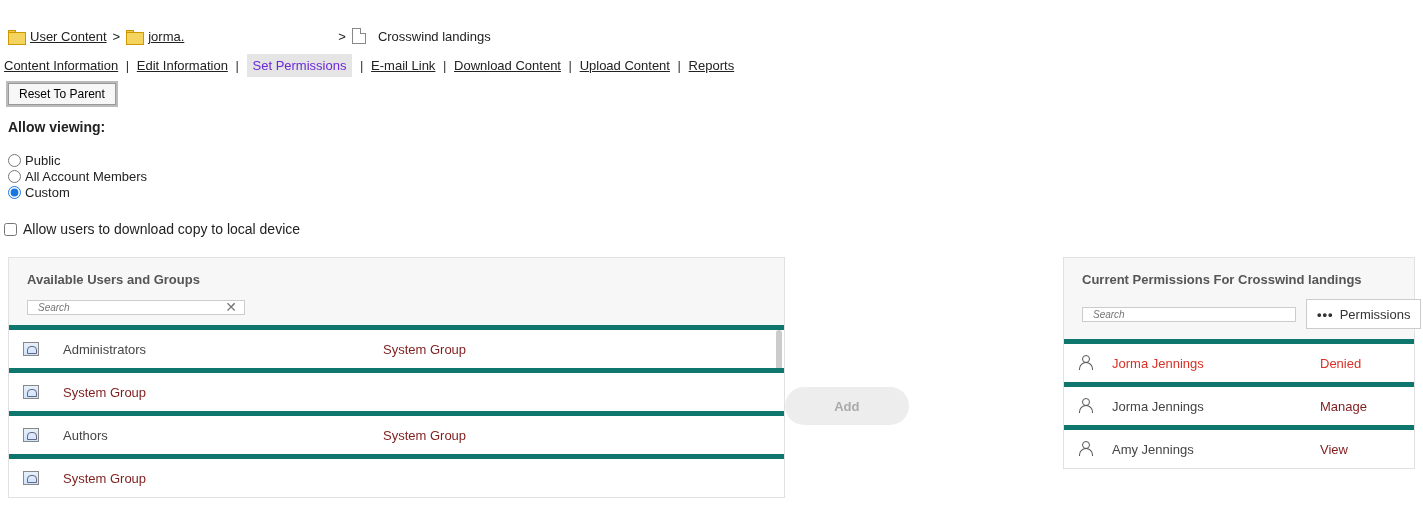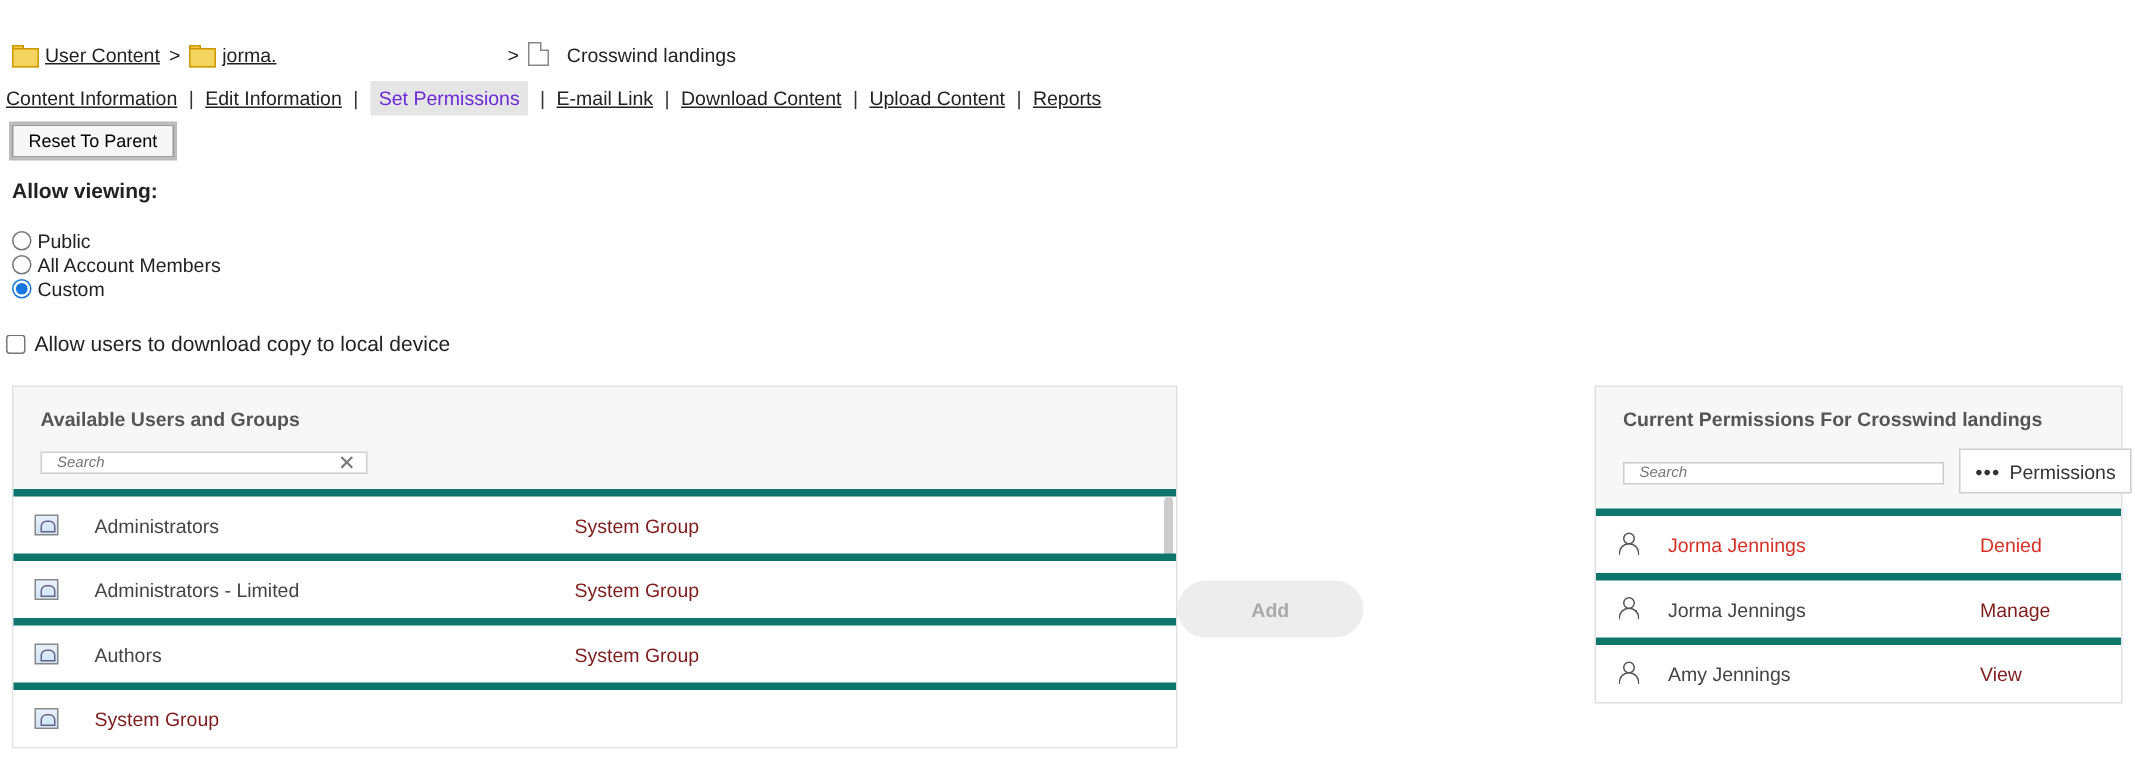--- a/index.html
+++ b/index.html
@@ -31,21 +31,21 @@
     .allow-title { font-weight: bold; margin-bottom: 18px; font-size: 14px;}
     .radio-row { display:flex; align-items:center; gap:4px; font-size:13px; margin:1px 0;}
     .radio-row input[type=radio]{ accent-color:#1677e0; margin:0;}
     
     .dl-row { padding: 10px 4px 20px 4px; display:flex; align-items:center; gap:6px; font-size:14px;}
     
     
     .panels { display:flex; align-items:flex-start; gap: 0; padding: 0 8px; }
     .panel { background:#f7f7f7; border:1px solid #e1e1e1; }
     .panel-left { width: 782px; }
-    .panel-middle { width: 280px; padding-top: 130px; display:flex; flex-direction:column; align-items:flex-start; gap:24px; background:transparent; border:none;}
+    .panel-middle { width: 280px; padding-top: 130px; display:flex; flex-direction:row; align-items:center; gap:24px; background:transparent; border:none;}
     .panel-right { width: 352px; margin-left: 0;}
     
     .panel-header { padding: 14px 18px 12px 18px; font-weight: bold; color:#555; font-size: 13px;}
     
     .search-bar { margin: 0 18px 10px 18px; display:flex; align-items:center; gap:10px;}
     .search-input-wrap { position:relative; flex:0 0 auto; }
     .search-input { width: 218px; height: 15px; padding: 0 28px 0 10px; border:1px solid #ccc; font-style: italic; color:#888; font-size:10px; background:#fff;}
     .panel-right .search-input { width: 214px; }
     .clear-x { position:absolute; right:8px; top:50%; transform:translateY(-50%); color:#777; font-size:14px; cursor:pointer;}
     
@@ -143,21 +143,20 @@
     </div>
     <div class="list">
       <div class="list-row">
         <span class="group-icon"></span>
         <span class="col-name">Administrators</span>
         <span class="col-type">System Group</span>
         <span class="scroll-stub"></span>
       </div>
       <div class="list-row">
         <span class="group-icon"></span>
-        <span class="col-name">Administrators - Limited</span>
         <span class="col-type">System Group</span>
       </div>
       <div class="list-row">
         <span class="group-icon"></span>
         <span class="col-name">Authors</span>
         <span class="col-type">System Group</span>
       </div>
       <div class="list-row" style="border-bottom:none;">
         <span class="group-icon"></span>
         <span class="col-type">System Group</span>

